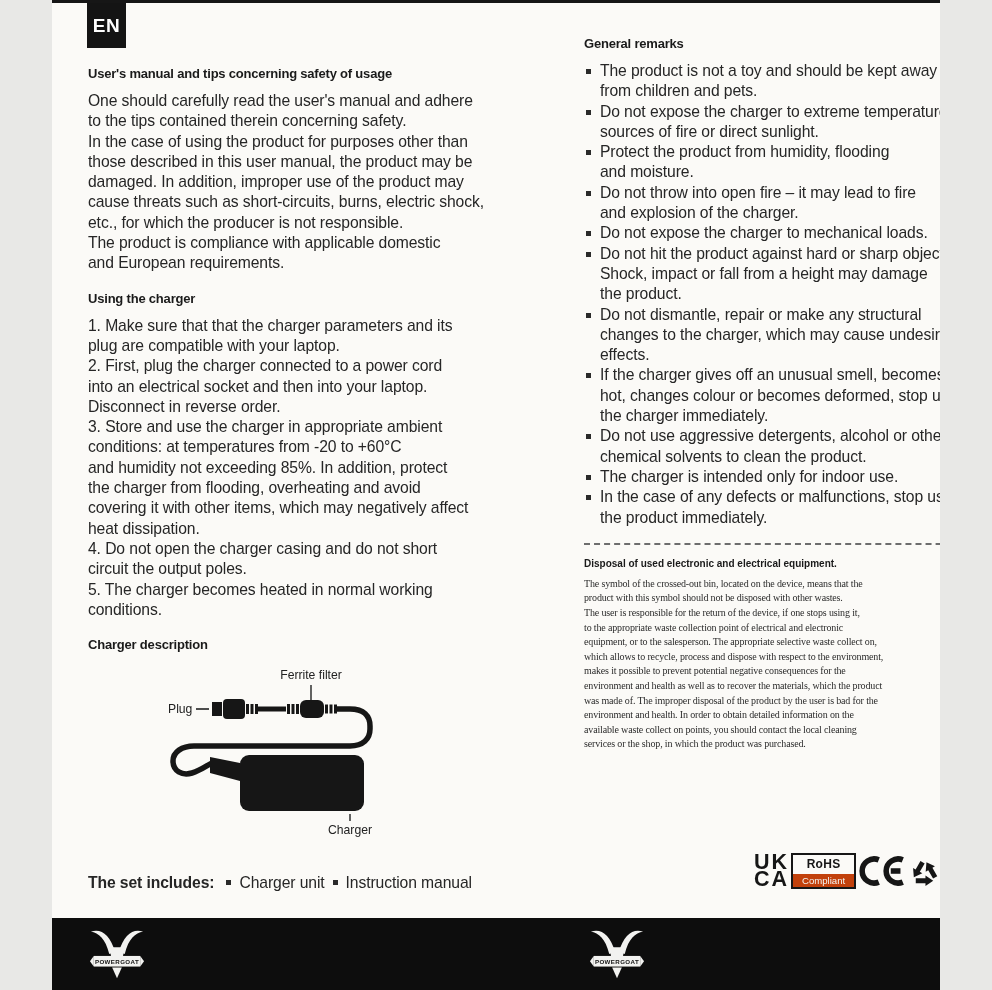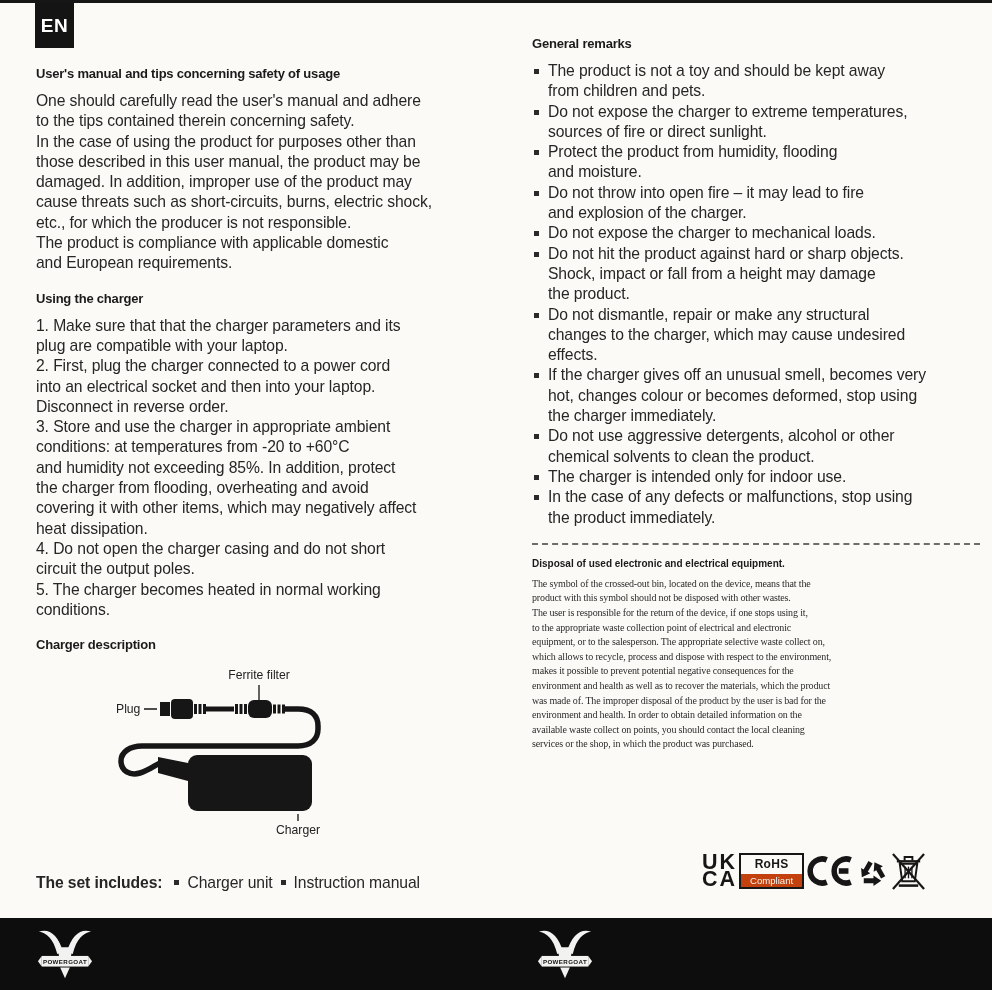--- a/index.html
+++ b/index.html
@@ -1,17 +1,17 @@
 <!DOCTYPE html>
 <html><head>
 <meta charset="utf-8">
 <style>
   html,body { margin:0; padding:0; background:#e8e8e6; }
   .page {
-    position:relative; width:992px; height:990px; margin:0 auto;
+    position:relative; width:888px; height:990px; margin:0 auto;
     background:#fbfaf7; overflow:hidden;
     font-family:"Liberation Sans", sans-serif; color:#242424;
   }
   .top-rule { position:absolute; top:0; left:0; width:100%; height:3px; background:#161616; }
 
   .en-badge {
     position:absolute; left:35px; top:3px; width:39px; height:45px;
     background:#141414; color:#fff; font-weight:bold; font-size:19px;
     display:flex; align-items:center; justify-content:center; letter-spacing:.5px;
   }

